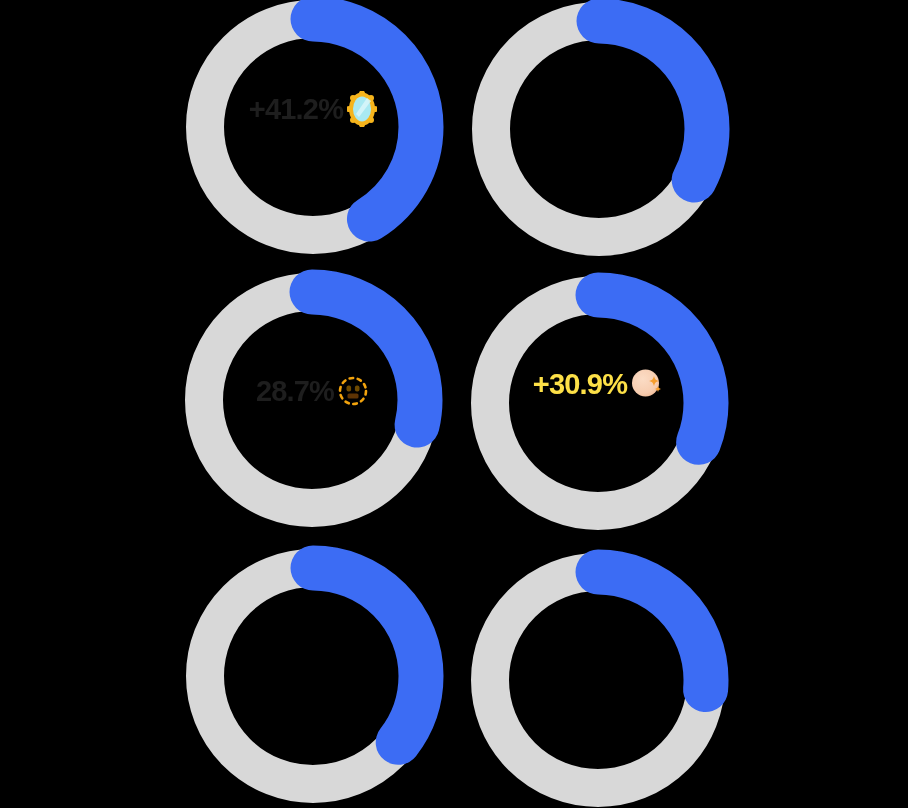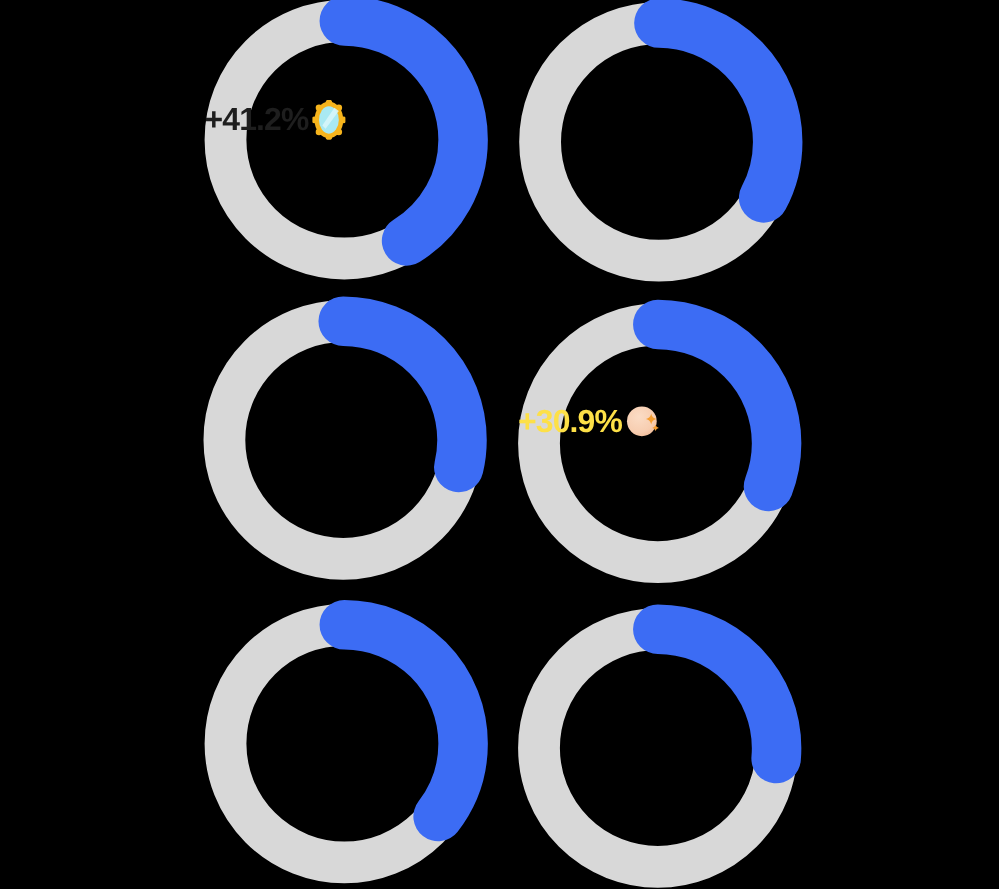--- a/index.html
+++ b/index.html
@@ -7,21 +7,21 @@
     width:908px;height:808px;position:relative;overflow:hidden;
     background:#000000;
     font-family:"Liberation Sans","DejaVu Sans",sans-serif;
   }
   .donut{
     position:absolute;width:254px;height:254px;
   }
   .donut svg.ring{position:absolute;left:0;top:0;overflow:visible;}
   .label-row{
     position:absolute;left:0;width:100%;top:50%;
-    display:flex;align-items:center;gap:4px;
+    display:flex;align-items:center;justify-content:center;gap:4px;
     transform:translateY(calc(-50% + var(--ly,-16px)));
   }
   .pct{
     font-size:29px;font-weight:800;letter-spacing:-0.8px;
     color:#1E1E1E;white-space:nowrap;line-height:1;
   }
   .icon{display:flex;align-items:center;justify-content:center;}
   .d1{left:186px;top:0px;}
   .d2{left:472px;top:2px;}
   .d3{left:185px;top:273px;}
@@ -70,20 +70,31 @@
     <circle class="track" cx="127" cy="127" r="108" fill="none" stroke-width="38" stroke="#D8D8D8"></circle>
     <circle class="arc" cx="127" cy="127" r="108" fill="none" stroke-width="45" stroke-linecap="round" transform="rotate(-90 127 127)" stroke="#3C6CF4" stroke-dasharray="222.58 678.58"></circle>
   </svg>
 </div>
 
 <div class="donut d3">
   <svg class="ring" width="254" height="254" viewBox="0 0 254 254">
     <circle class="track" cx="127" cy="127" r="108" fill="none" stroke-width="38" stroke="#D8D8D8"></circle>
     <circle class="arc" cx="127" cy="127" r="108" fill="none" stroke-width="45" stroke-linecap="round" transform="rotate(-90 127 127)" stroke="#3C6CF4" stroke-dasharray="194.75 678.58"></circle>
   </svg>
+  <div class="label-row">
+    <span class="pct" style="color: rgb(30, 30, 30);">28.7%</span>
+    <span class="icon">
+      <svg width="30" height="30" viewBox="0 0 30 30">
+        <circle cx="15" cy="15" r="13" fill="none" stroke="#F2A30D" stroke-width="2.6" stroke-dasharray="3.6 4.6" stroke-linecap="round"></circle>
+        <rect x="8.5" y="9.5" width="4.6" height="6" rx="2" fill="#6E4A00"></rect>
+        <rect x="16.9" y="9.5" width="4.6" height="6" rx="2" fill="#6E4A00"></rect>
+        <rect x="9.5" y="17.5" width="11" height="5" rx="1.6" fill="#5E3404"></rect>
+      </svg>
+    </span>
+  </div>
 </div>
 
 <div class="donut d4">
   <svg class="ring" width="254" height="254" viewBox="0 0 254 254">
     <circle class="track" cx="127" cy="127" r="108" fill="none" stroke-width="38" stroke="#D8D8D8"></circle>
     <circle class="arc" cx="127" cy="127" r="108" fill="none" stroke-width="45" stroke-linecap="round" transform="rotate(-90 127 127)" stroke="#3C6CF4" stroke-dasharray="209.68 678.58"></circle>
   </svg>
   <div class="label-row">
     <span class="pct" style="color: #fde047;">+30.9%</span>
     <span class="icon">

